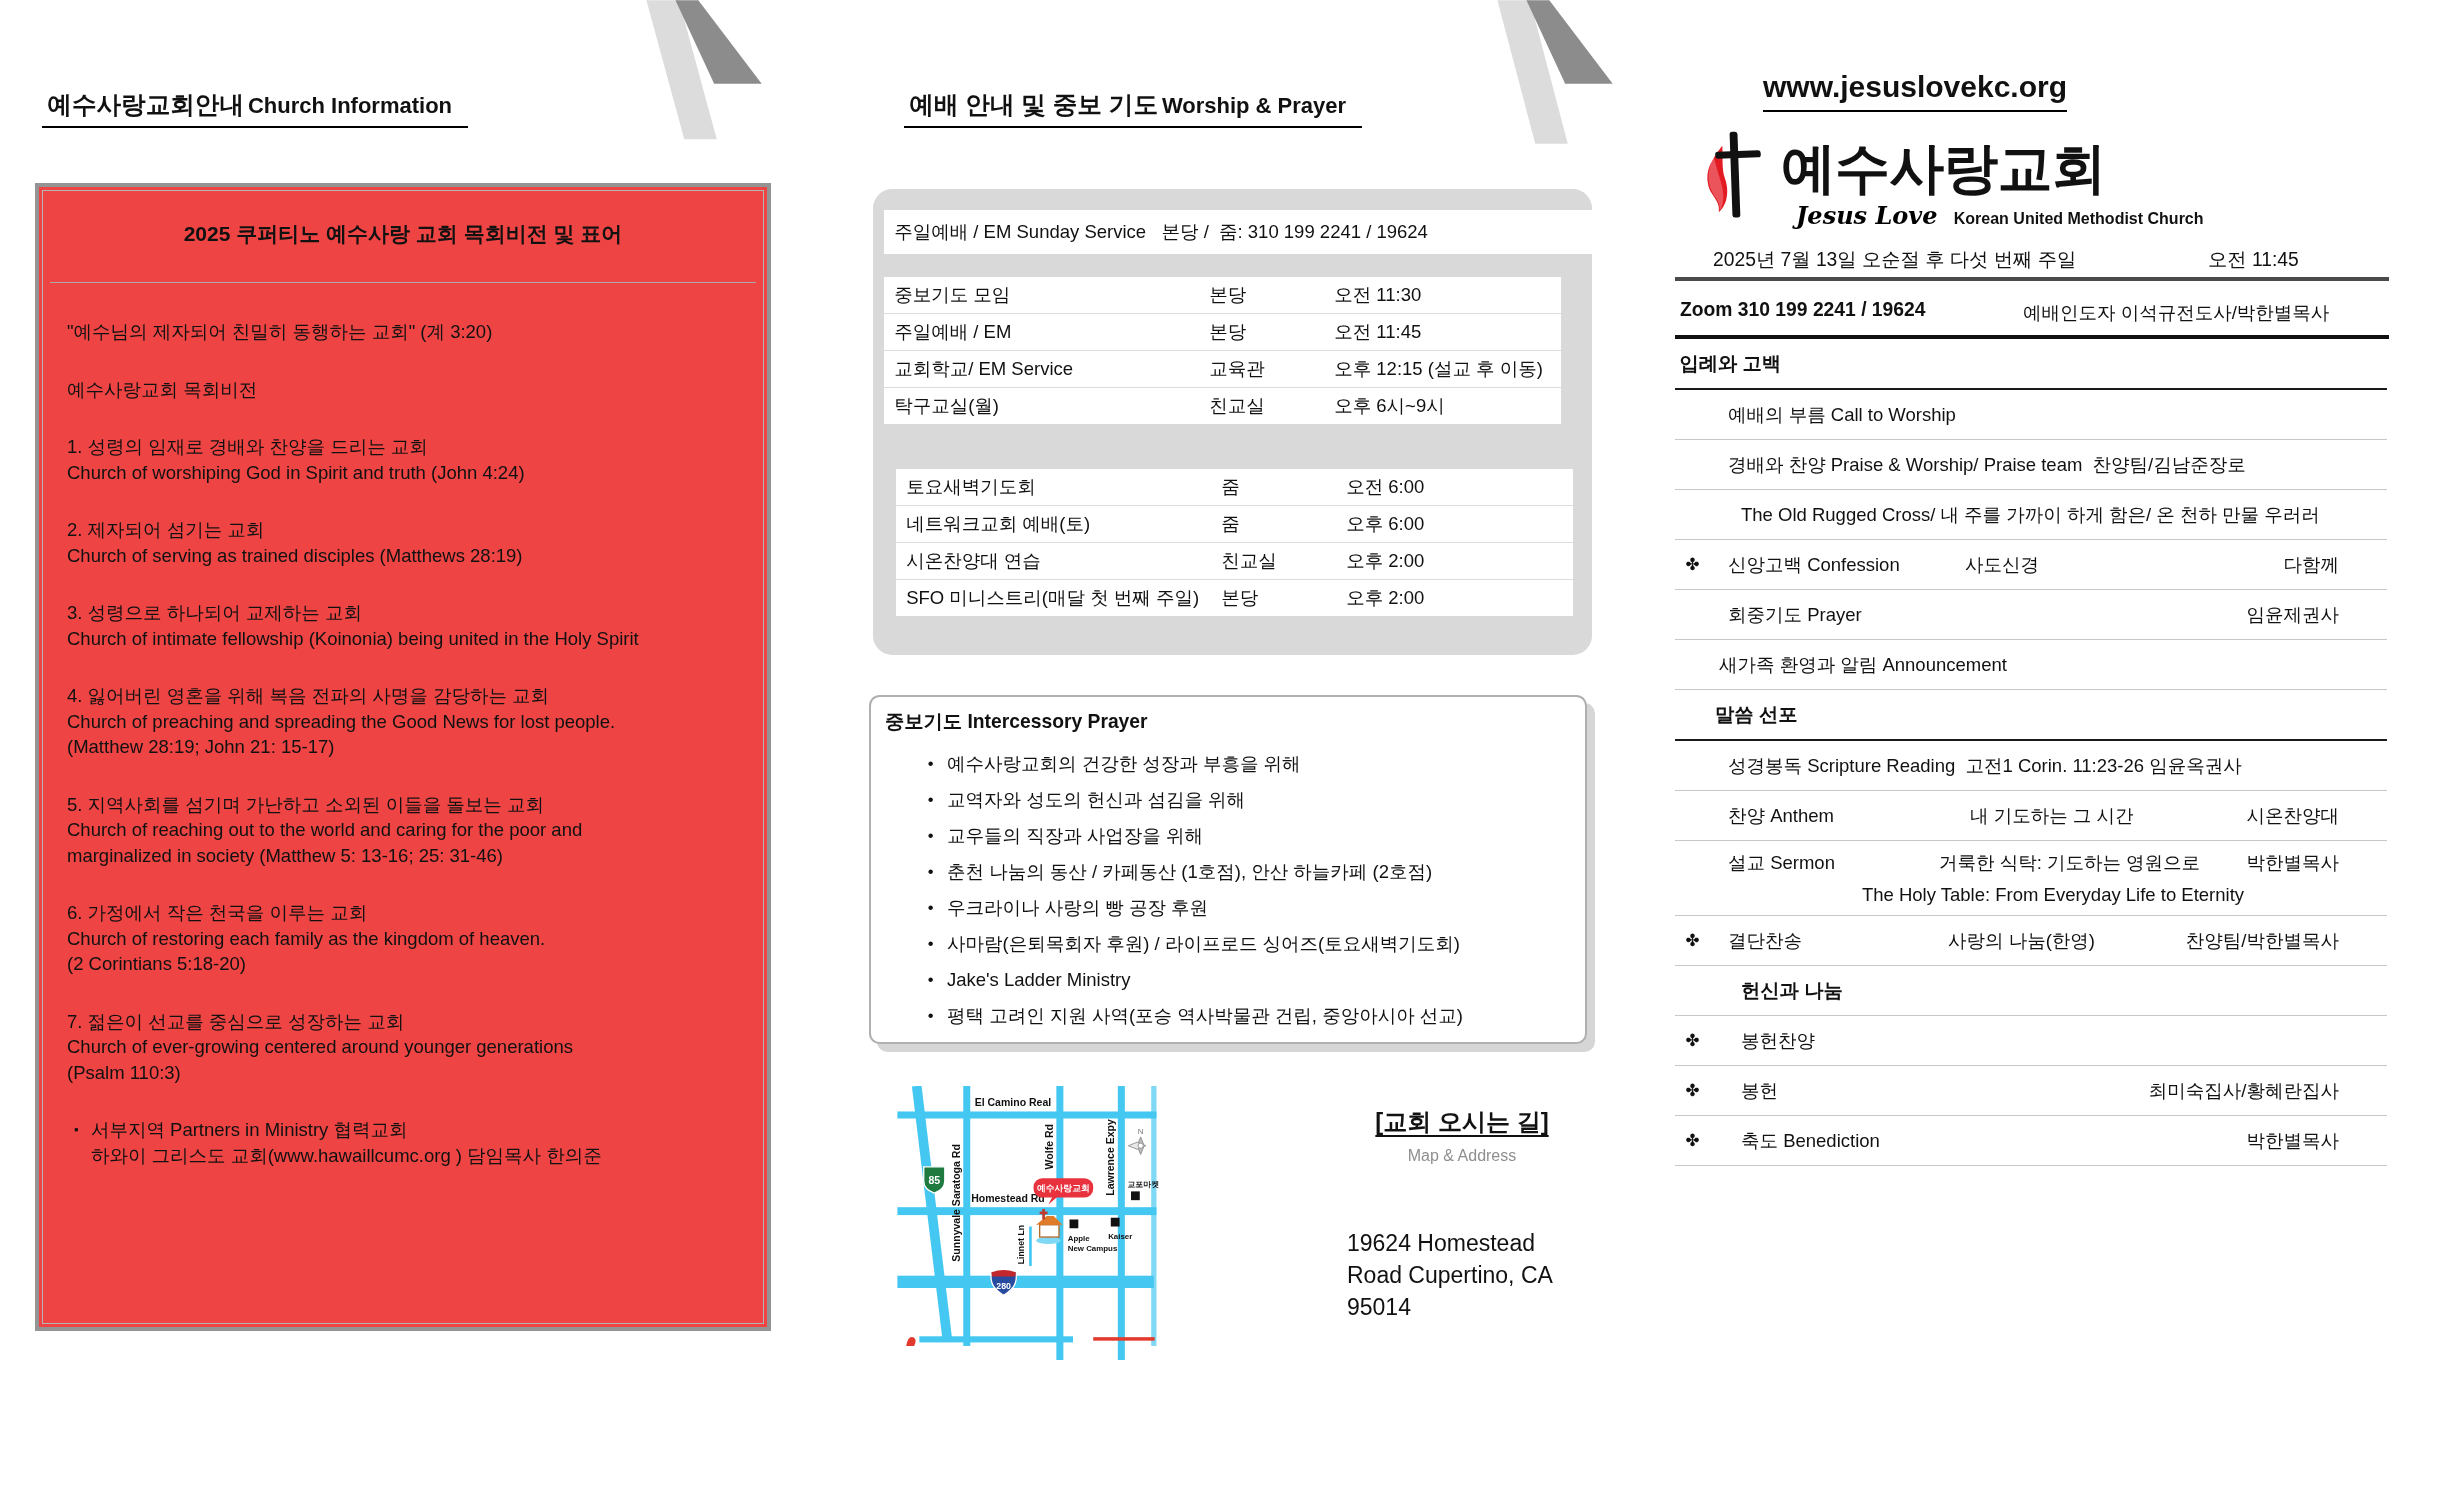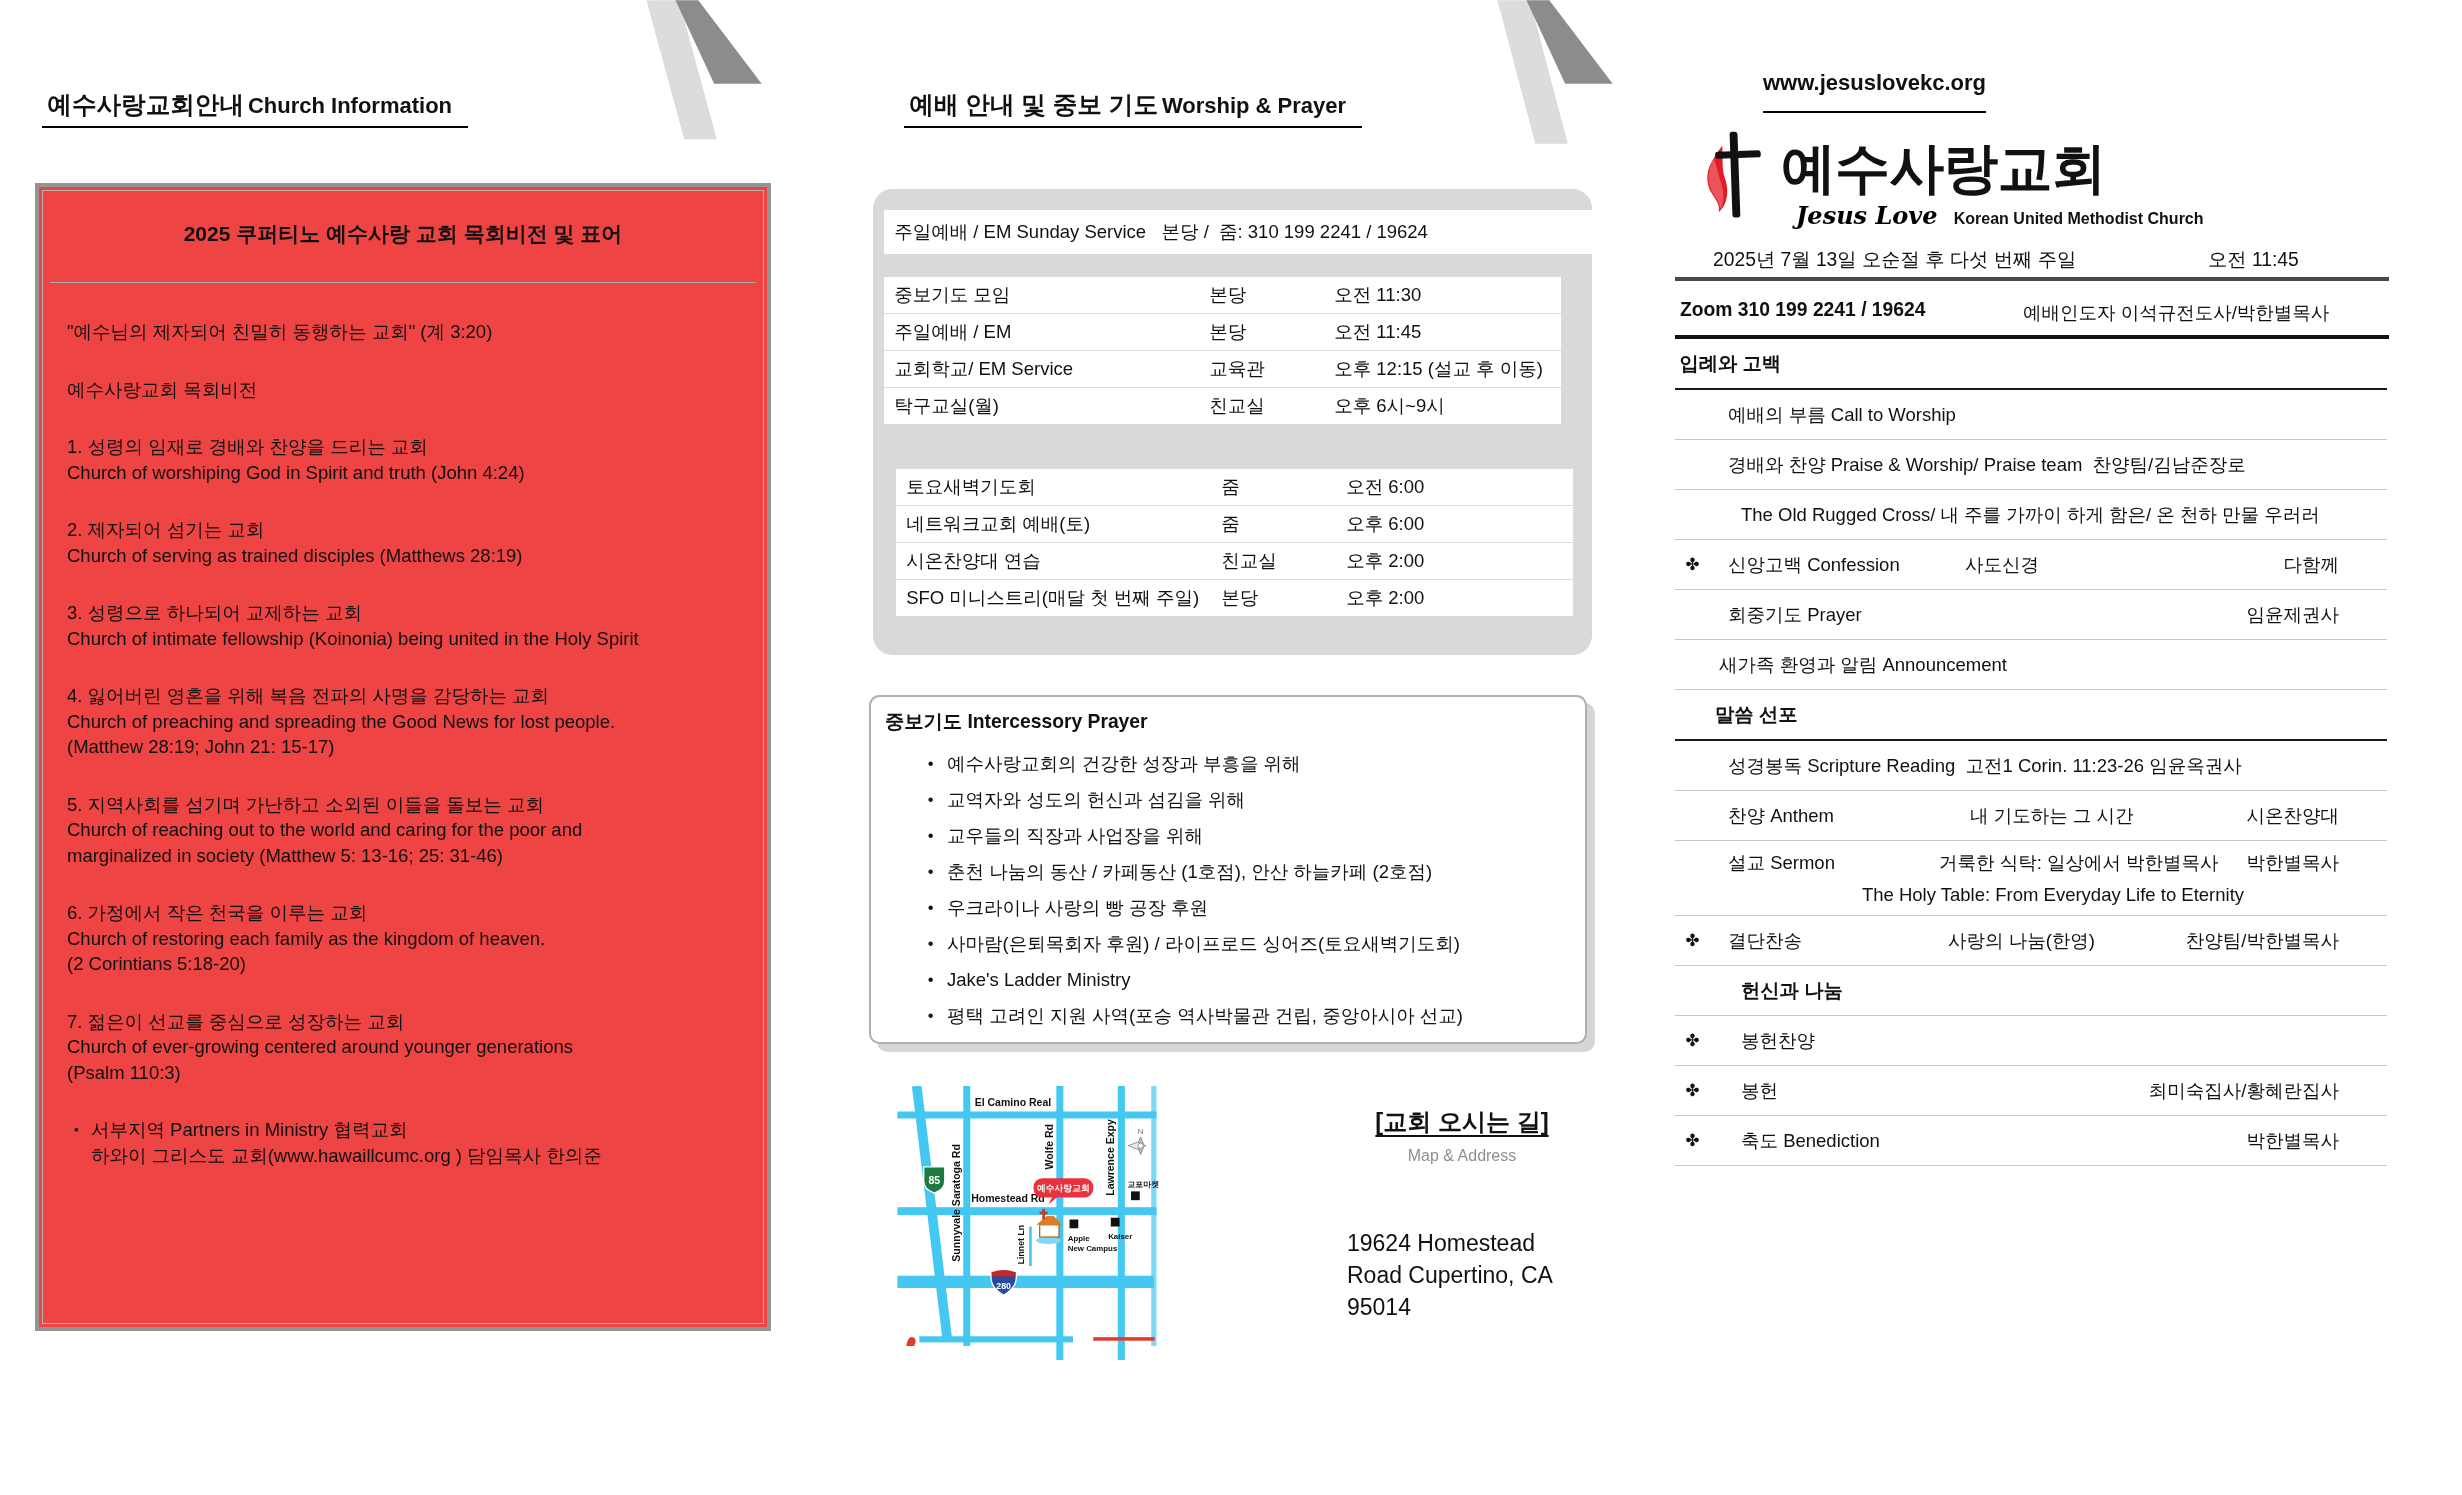--- a/index.html
+++ b/index.html
@@ -30,21 +30,21 @@
   .prayer-box{background:#fff;border:2.6px solid #b0b0b0;border-radius:10.6px;box-shadow:8px 8px 0 #d6d6d6;}
   .prayer-title{position:absolute;top:10.6px;left:14px;font-size:19.3px;font-weight:bold;}
   .prayer-list{position:absolute;top:55px;left:76px;width:580px;font-size:18.5px;}
   .prayer-item{position:relative;margin-bottom:11.4px;line-height:24.6px;}
   .prayer-item::before{content:"•";position:absolute;left:-19.3px;font-size:16.7px;}
   
   .visit-title{font-size:24px;font-weight:bold;text-decoration:underline;text-underline-offset:5.3px;}
   .visit-sub{font-size:16px;color:#8e8e8e;margin-top:8.8px;}
   .addr{font-size:23px;line-height:32px;font-weight:500;white-space:pre-line;}
   
-  .url{font-size:22px;font-weight:bold;border-bottom:2.6px solid #000;padding-bottom:15px;}
+  .url{font-size:30px;font-weight:bold;border-bottom:2.6px solid #000;padding-bottom:6px;}
   .logo-ko{font-size:55px;font-weight:bold;letter-spacing:-0.9px;white-space:nowrap;}
   .logo-script{font-family:"DejaVu Serif", serif;font-style:italic;font-size:24px;color:#000000;font-weight:bold;}
   .logo-sub{font-size:16px;font-weight:bold;margin-left:12.3px;}
   .date-row{width:712px;font-size:19.3px;}
   .rule{background:#4a4a4a;}
   .worship-row{position:relative;width:712px;height:49px;border-bottom:1.8px solid #c8c8c8;font-size:18.5px;}
   .worship-row .main{position:absolute;left:53px;top:0;line-height:49px;white-space:pre;}
   .worship-row .center{position:absolute;left:290px;top:0;line-height:49px;white-space:nowrap;}
   .worship-row .right{position:absolute;right:48px;top:0;line-height:49px;white-space:nowrap;}
   .worship-row .cross{position:absolute;left:10.6px;top:0;line-height:49px;font-size:16.7px;}
@@ -316,21 +316,21 @@
     <div class="worship-row">
       <span class="main">성경봉독 Scripture Reading  고전1 Corin. 11:23-26 임윤옥권사</span>
     </div>
     <div class="worship-row">
       <span class="main">찬양 Anthem</span>
       <span class="center" style="left:295px;">내 기도하는 그 시간</span>
       <span class="right">시온찬양대</span>
     </div>
     <div class="worship-row tall">
       <span class="main">설교 Sermon</span>
-      <span class="center">거룩한 식탁: 일상에서 박한별목사</span>
+      <span class="center">거룩한 식탁: 기도하는 영원으로</span>
       <span class="right">박한별목사</span>
       <span class="subline">The Holy Table: From Everyday Life to Eternity</span>
     </div>
     <div class="worship-row">
       <span class="cross">✤</span>
       <span class="main">결단찬송</span>
       <span class="center" style="left:273px;">사랑의 나눔(한영)</span>
       <span class="right">찬양팀/박한별목사</span>
     </div>
     <div class="worship-row sub-section">

